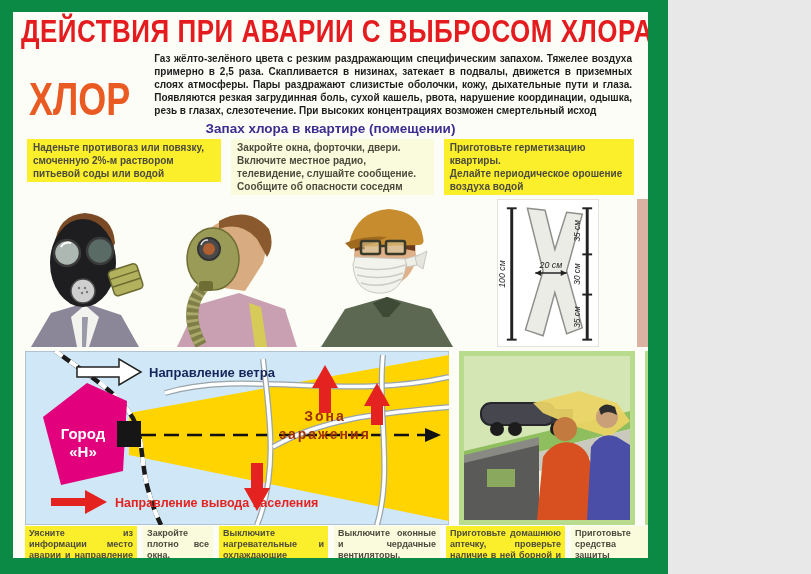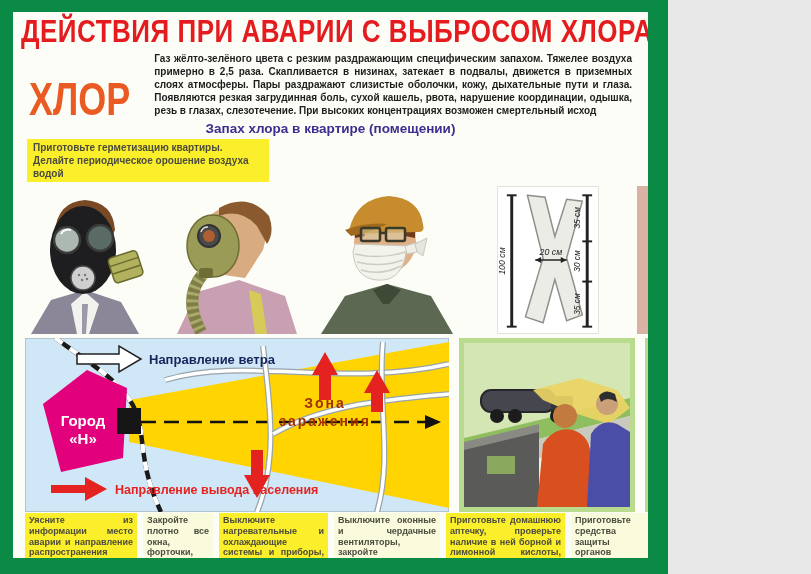--- a/index.html
+++ b/index.html
@@ -63,20 +63,24 @@
   <h1 class="title">ДЕЙСТВИЯ ПРИ АВАРИИ С ВЫБРОСОМ ХЛОРА</h1>
 
   <div class="info-row">
     <div class="chlor">ХЛОР</div>
     <p class="desc">Газ жёлто-зелёного цвета с резким раздражающим специфическим запахом. Тяжелее воздуха примерно в 2,5 раза. Скапливается в низинах, затекает в подвалы, движется в приземных слоях атмосферы. Пары раздражают слизистые оболочки, кожу, дыхательные пути и глаза. Появляются резкая загрудинная боль, сухой кашель, рвота, нарушение координации, одышка, резь в глазах, слезотечение. При высоких концентрациях возможен смертельный исход</p>
   </div>
 
   <h2 class="section-h">Запах хлора в квартире (помещении)</h2>
 
   <div class="boxes-row">
+    <div class="ibox hl w1">Наденьте противогаз или повязку, смоченную 2%-м раствором питьевой соды или водой</div>
+    <div class="ibox pale w2">Закройте окна, форточки, двери.
+Включите местное радио, телевидение, слушайте сообщение.
+Сообщите об опасности соседям</div>
     <div class="ibox hl w3">Приготовьте герметизацию квартиры.
 Делайте периодическое орошение воздуха водой</div>
   </div>
 
   <div class="illos-row">
 
     <svg class="panel" width="120" height="148" viewBox="0 0 120 148">
       <polygon points="6,148 26,114 60,104 96,116 114,148" fill="#8b8698"></polygon>
       <polygon points="46,118 60,106 74,118 64,148 52,148" fill="#f2f2ee"></polygon>
       <polygon points="57,118 63,118 61,148 57,148" fill="#9a9aa8"></polygon>

